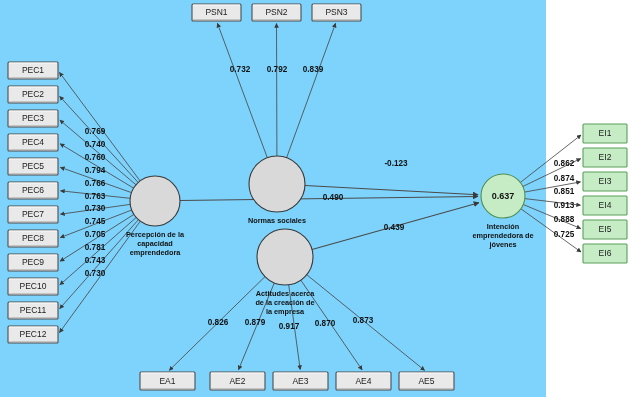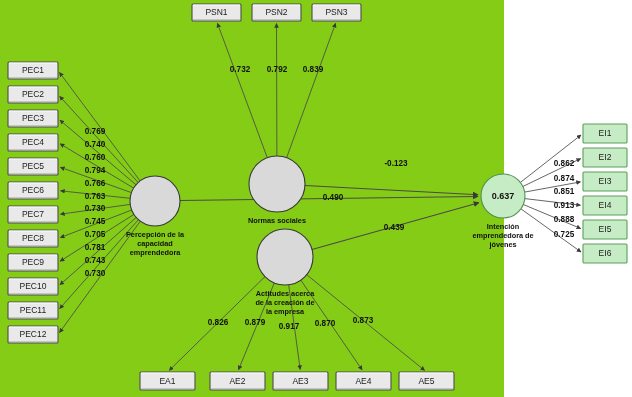--- a/index.html
+++ b/index.html
@@ -1,21 +1,21 @@
 <!DOCTYPE html>
 <html><head>
 <meta charset="utf-8">
 <style>
   html,body{margin:0;padding:0;background:#ffffff;}
   body{
     width:632px;height:397px;
     font-family:"Liberation Sans","DejaVu Sans",sans-serif;
     overflow:hidden;
   }
-  #diagram-root{position:relative;width:504px;height:397px;background:#84cc16;}
+  #diagram-root{position:relative;width:504px;height:397px;background:#7dd3fc;padding-left:42px;}
   svg#sem-svg{position:absolute;top:0;left:0;width:632px;height:397px;}
   .ind-box-rect{stroke:#4d4d4d;stroke-width:1.1;}
   .ind-box-rect.gray{fill:#e9e9e9;}
   .ind-box-rect.green{fill:#c6ecc6;stroke:#5b9e5b;}
   .ind-hi{stroke:#ffffff;stroke-width:1;opacity:.85;}
   .ind-lo{stroke:#9a9a9a;stroke-width:1;opacity:.9;}
   .ind-label{font-family:"Liberation Sans","DejaVu Sans",sans-serif;
     font-size:8.5px;fill:#1a1a1a;text-anchor:middle;dominant-baseline:middle;}
   .lv-circle{stroke:#3a3a3a;stroke-width:1.1;}
   .lv-circle.gray{fill:#d9d9d9;}

